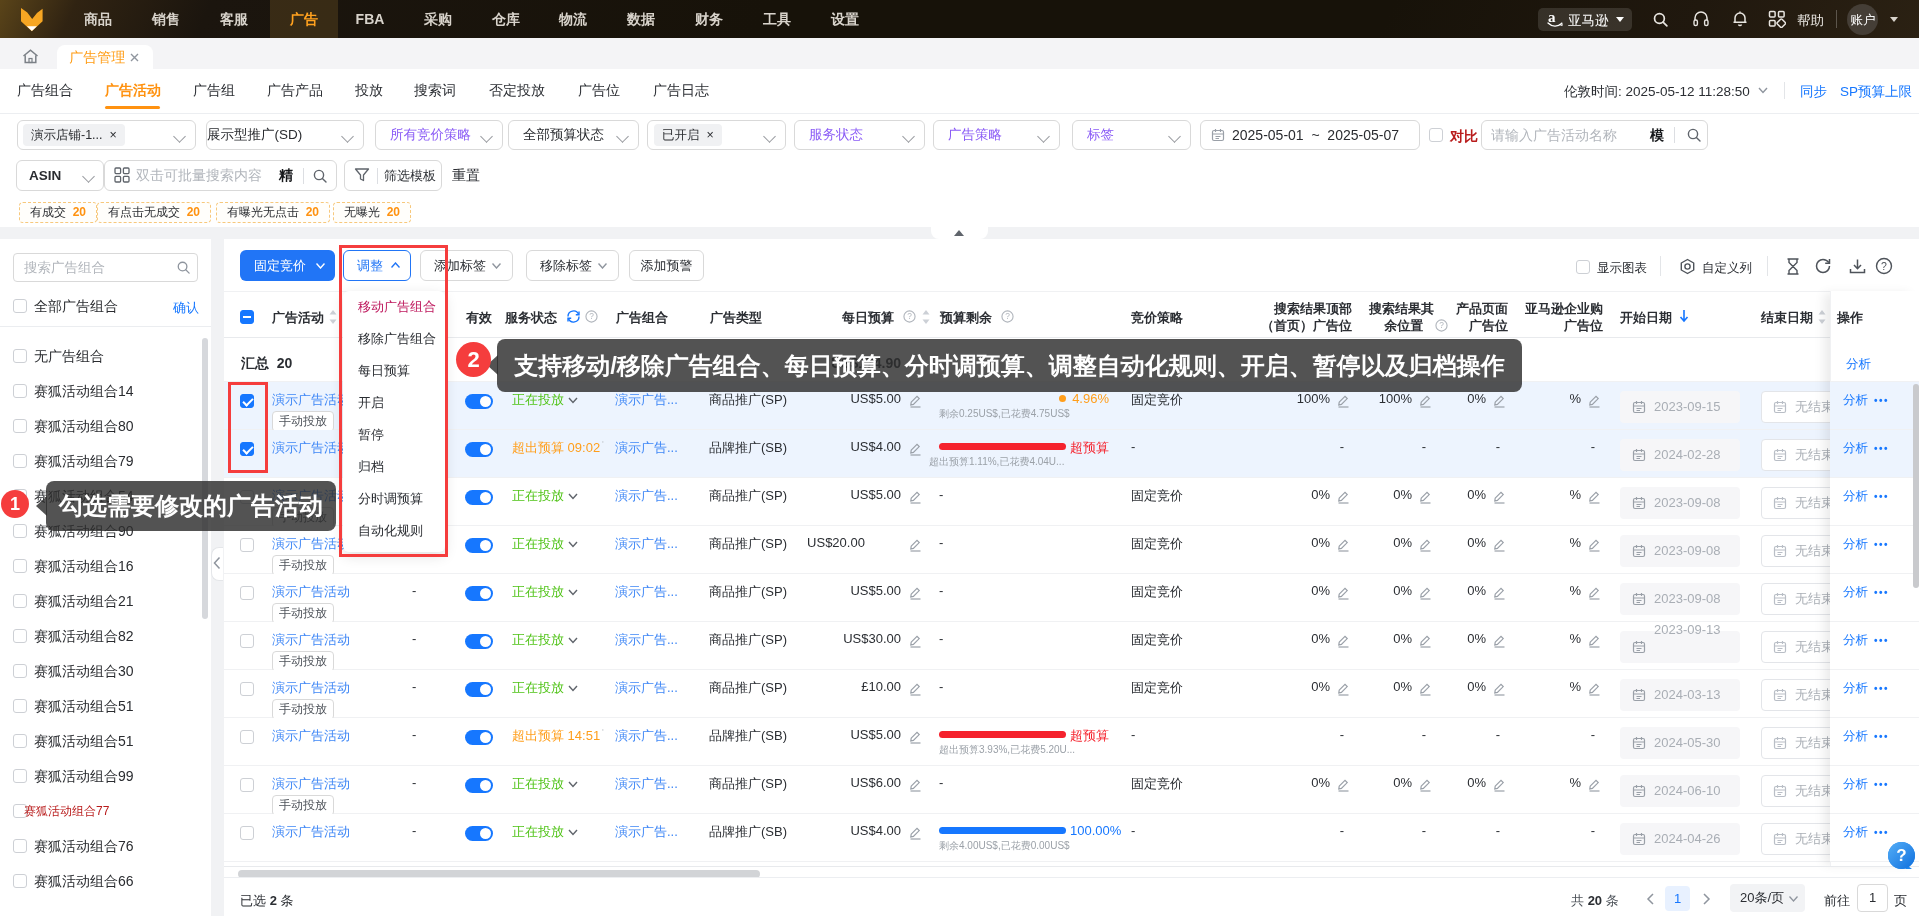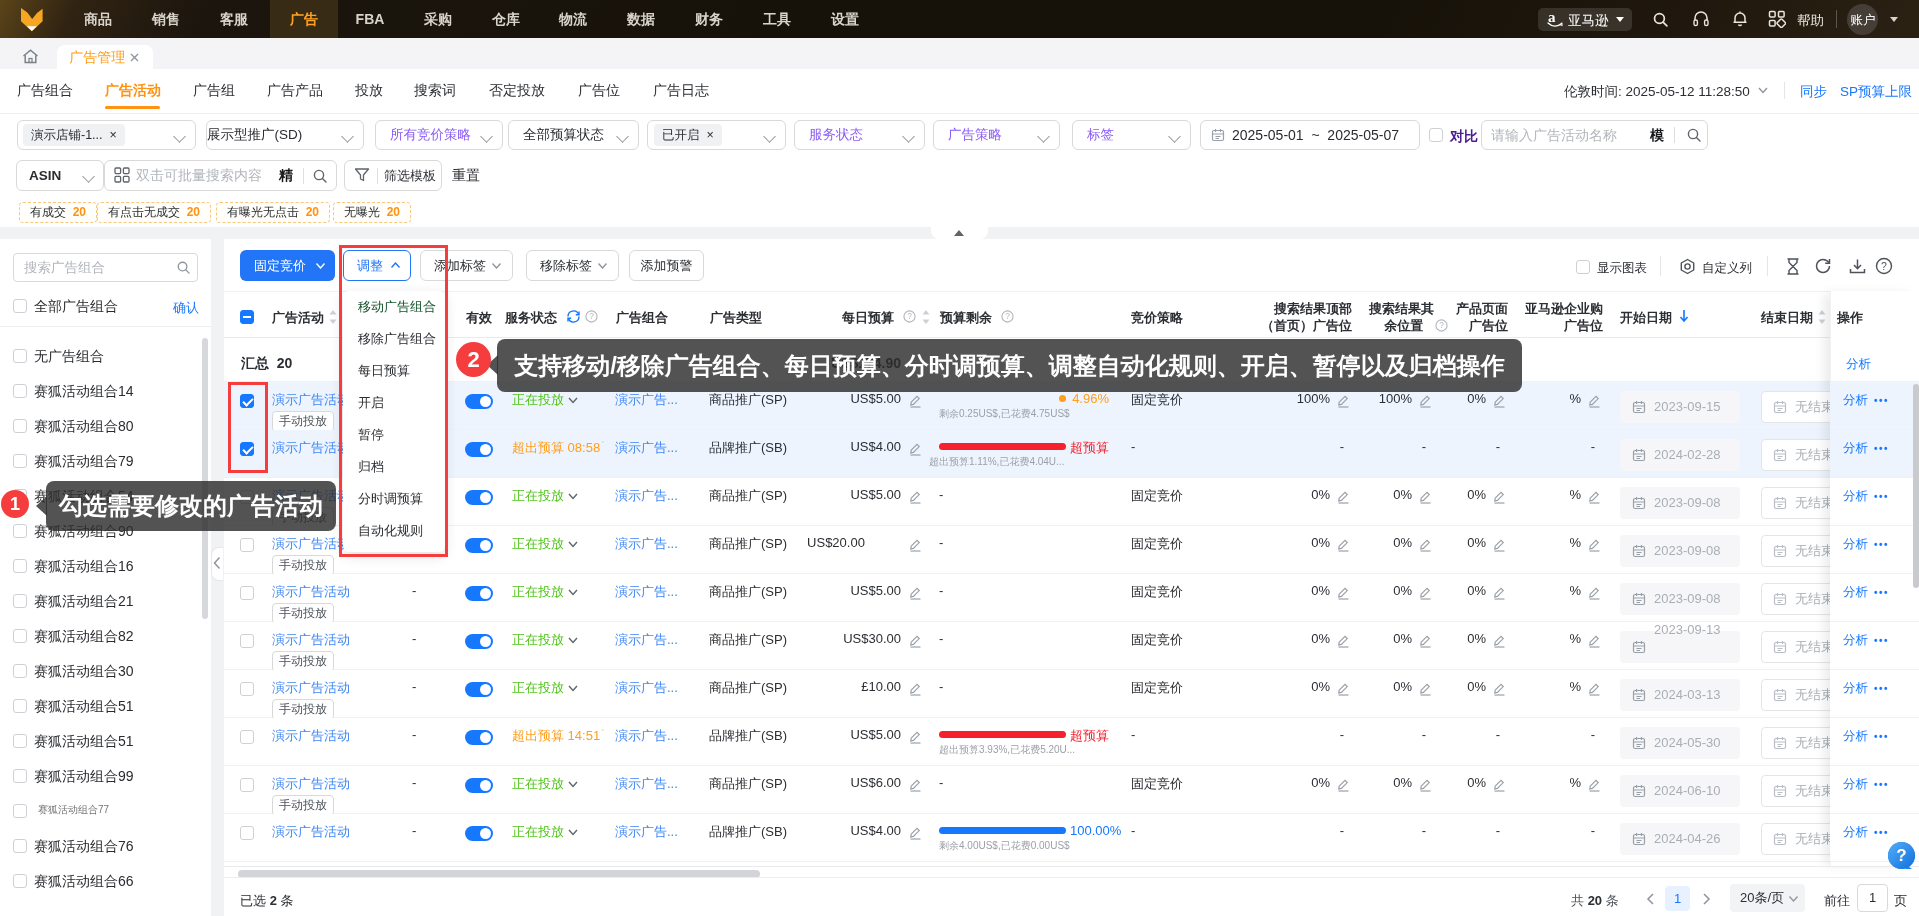--- a/index.html
+++ b/index.html
@@ -144,21 +144,21 @@
 <div class="a chev" style="left:1039px;top:132px"></div>
 <div class="a fbox ph" style="left:1072px;width:119px;padding-left:14px">标签</div>
 <div class="a chev" style="left:1170px;top:132px"></div>
 <div class="a fbox" style="left:1200px;width:220px"></div>
 <svg class="a" style="left:1211px;top:128px" width="14" height="14" viewBox="0 0 14 14" fill="none">
     <rect x="1.5" y="2.5" width="11" height="10" rx="1.5" stroke="#9aa0a8" stroke-width="1.2"></rect>
     <path d="M4.5 1 V4 M9.5 1 V4 M2 6 H12 M4.5 8.5 H9.5 M4.5 10.5 H8" stroke="#9aa0a8" stroke-width="1.2"></path>
   </svg>
 <div class="a" style="left:1232px;top:120px;line-height:30px;font-size:14px;color:#2a2c30">2025-05-01&nbsp;&nbsp;~&nbsp;&nbsp;2025-05-07</div>
 <div class="a cb" style="left:1429px;top:128px"></div>
-<div class="a" style="left:1450px;top:121px;font-size:14px;color:#4c1d95;font-weight:700;line-height:30px">对比</div>
+<div class="a" style="left:1450px;top:121px;font-size:14px;color:#b91c1c;font-weight:700;line-height:30px">对比</div>
 <div class="a fbox" style="left:1481px;width:227px"></div>
 <div class="a" style="left:1491px;top:120px;line-height:30px;font-size:14px;color:#b2b6bc">请输入广告活动名称</div>
 <div class="a" style="left:1650px;top:120px;line-height:30px;font-size:14px;color:#16181b;font-weight:700">模</div>
 <div class="a" style="left:1674px;top:127px;width:1px;height:16px;background:#dcdee2"></div>
 <svg class="a" style="left:1686px;top:127px" width="16" height="16" viewBox="0 0 16 16" fill="none">
     <circle cx="7" cy="7" r="4.6" stroke="#5f646b" stroke-width="1.4"></circle>
     <path d="M10.4 10.4 L14 14" stroke="#5f646b" stroke-width="1.4" stroke-linecap="round"></path>
   </svg>
 <div class="a fbox2" style="left:16px;width:88px;padding-left:12px;font-weight:600">ASIN</div>
 <div class="a chev" style="left:84px;top:172px"></div>
@@ -223,21 +223,21 @@
 <div class="a" style="left:34px;top:628px;font-size:14px;color:#2a2c30">赛狐活动组合82</div>
 <div class="a cb" style="left:13px;top:664px"></div>
 <div class="a" style="left:34px;top:663px;font-size:14px;color:#2a2c30">赛狐活动组合30</div>
 <div class="a cb" style="left:13px;top:699px"></div>
 <div class="a" style="left:34px;top:698px;font-size:14px;color:#2a2c30">赛狐活动组合51</div>
 <div class="a cb" style="left:13px;top:734px"></div>
 <div class="a" style="left:34px;top:733px;font-size:14px;color:#2a2c30">赛狐活动组合51</div>
 <div class="a cb" style="left:13px;top:769px"></div>
 <div class="a" style="left:34px;top:768px;font-size:14px;color:#2a2c30">赛狐活动组合99</div>
 <div class="a cb" style="left:13px;top:804px"></div>
-<div class="a" style="left:38px;top:803px;font-size:10px;color:#737373">赛狐活动组合77</div>
+<div class="a" style="left:24px;top:803px;font-size:12px;color:#b91c1c">赛狐活动组合77</div>
 <div class="a cb" style="left:13px;top:839px"></div>
 <div class="a" style="left:34px;top:838px;font-size:14px;color:#2a2c30">赛狐活动组合76</div>
 <div class="a cb" style="left:13px;top:874px"></div>
 <div class="a" style="left:34px;top:873px;font-size:14px;color:#2a2c30">赛狐活动组合66</div>
 <div class="a" style="left:202px;top:338px;width:6px;height:281px;background:#d6d8dc;border-radius:3px"></div>
 <div class="a tbl"></div>
 <div class="a btn" style="left:240px;width:95px;background:#2175f6;color:#fff;line-height:31px;padding-left:14px;text-align:left">固定竞价</div>
 <svg class="a" style="left:316px;top:263px" width="9" height="6" viewBox="0 0 9 6" fill="none">
     <path d="M0.5 0.5 L4.5 5 L8.5 0.5" stroke="#fff" stroke-width="1.4"></path>
   </svg>
@@ -383,21 +383,21 @@
 <svg class="a" style="left:1773px;top:400px" width="14" height="14" viewBox="0 0 14 14" fill="none">
     <rect x="1.5" y="2.5" width="11" height="10" rx="1.5" stroke="#b9bec6" stroke-width="1.2"></rect>
     <path d="M4.5 1 V4 M9.5 1 V4 M2 6 H12 M4.5 8.5 H9.5 M4.5 10.5 H8" stroke="#b9bec6" stroke-width="1.2"></path>
   </svg>
 <div class="a" style="left:1795px;top:391px;font-size:13px;color:#a9aeb5;line-height:32px">无结束</div>
 <div class="a" style="left:224px;top:430px;width:1695px;height:48px;background:#edf4fe;border-bottom:1px solid #f0f1f3"></div>
 <div class="a cb cbon" style="left:240px;top:442px"></div>
 <div class="a" style="left:272px;top:439px;font-size:13px;color:#3f87f6">演示广告活动</div>
 <div class="a" style="left:412px;top:439px;font-size:13px;color:#2b2e33">-</div>
 <div class="a tg" style="left:465px;top:442px"></div>
-<div class="a" style="left:512px;top:439px;font-size:13px;color:#ff9e1b">超出预算 08:58</div>
+<div class="a" style="left:512px;top:439px;font-size:13px;color:#ff9e1b">超出预算 09:02</div>
 <div class="a" style="left:602px;top:439px;font-size:9px;color:#c3c7cd">'</div>
 <div class="a" style="left:615px;top:439px;font-size:13px;color:#3f87f6">演示广告...</div>
 <div class="a" style="left:709px;top:439px;font-size:13px;color:#2b2e33">品牌推广(SB)</div>
 <div class="a" style="left:771px;top:439px;width:130px;text-align:right;font-size:13px;color:#2b2e33">US$4.00</div>
 <svg class="a" style="left:908px;top:441px" width="15" height="15" viewBox="0 0 15 15" fill="none">
     <path d="M3.2 9.2 L9 3.4 L11.2 5.6 L5.4 11.4 L2.8 11.9 Z" stroke="#9aa0a8" stroke-width="1.2"></path>
     <path d="M2.5 14 H12.5" stroke="#9aa0a8" stroke-width="1.2"></path>
   </svg>
 <div class="a" style="left:939px;top:443px;width:127px;height:7px;border-radius:4px;background:#f5222d"></div>
 <div class="a" style="left:1070px;top:439px;font-size:13px;color:#f5222d">超预算</div>
@@ -847,21 +847,21 @@
   </svg>
 <div class="a" style="left:1824px;top:892px;font-size:13px;color:#2b2e33">前往</div>
 <div class="a" style="left:1857px;top:884px;width:31px;height:28px;border:1px solid #d9d9d9;border-radius:4px;font-size:13px;color:#2b2e33;text-align:center;line-height:26px">1</div>
 <div class="a" style="left:1894px;top:892px;font-size:13px;color:#2b2e33">页</div>
 <div class="a" style="left:211px;top:547px;width:12px;height:34px;background:#fff;border:1px solid #e4e6e9;border-right:none;border-radius:8px 0 0 8px"></div>
 <svg class="a" style="left:213px;top:556px" width="8" height="14" viewBox="0 0 8 14" fill="none">
     <path d="M6.5 1.5 L1.5 7 L6.5 12.5" stroke="#8f959e" stroke-width="1.5"></path>
   </svg>
 <div class="a" style="left:1913px;top:384px;width:6px;height:204px;background:#c9cacd;border-radius:3px"></div>
 <div class="a" style="left:343px;top:291px;width:102px;height:261px;background:#fff;border-radius:6px;box-shadow:0 4px 14px rgba(0,0,0,0.12)"></div>
-<div class="a" style="left:358px;top:298px;font-size:13px;color:#14532d;line-height:18px">移动广告组合</div>
+<div class="a" style="left:358px;top:298px;font-size:13px;color:#be185d;line-height:18px">移动广告组合</div>
 <div class="a" style="left:358px;top:330px;font-size:13px;color:#2b2e33;line-height:18px">移除广告组合</div>
 <div class="a" style="left:358px;top:362px;font-size:13px;color:#2b2e33;line-height:18px">每日预算</div>
 <div class="a" style="left:358px;top:394px;font-size:13px;color:#2b2e33;line-height:18px">开启</div>
 <div class="a" style="left:358px;top:426px;font-size:13px;color:#2b2e33;line-height:18px">暂停</div>
 <div class="a" style="left:358px;top:458px;font-size:13px;color:#2b2e33;line-height:18px">归档</div>
 <div class="a" style="left:358px;top:490px;font-size:13px;color:#2b2e33;line-height:18px">分时调预算</div>
 <div class="a" style="left:358px;top:522px;font-size:13px;color:#2b2e33;line-height:18px">自动化规则</div>
 <div class="a redbox" style="left:228px;top:382px;width:40px;height:91px"></div>
 <div class="a redbox" style="left:339px;top:245px;width:109px;height:312px"></div>
 <div class="a ttip" style="left:497px;top:339px;width:1025px;height:53px;font-size:24px;line-height:53px;text-align:center">支持移动/移除广告组合、每日预算、分时调预算、调整自动化规则、开启、暂停以及归档操作</div>

